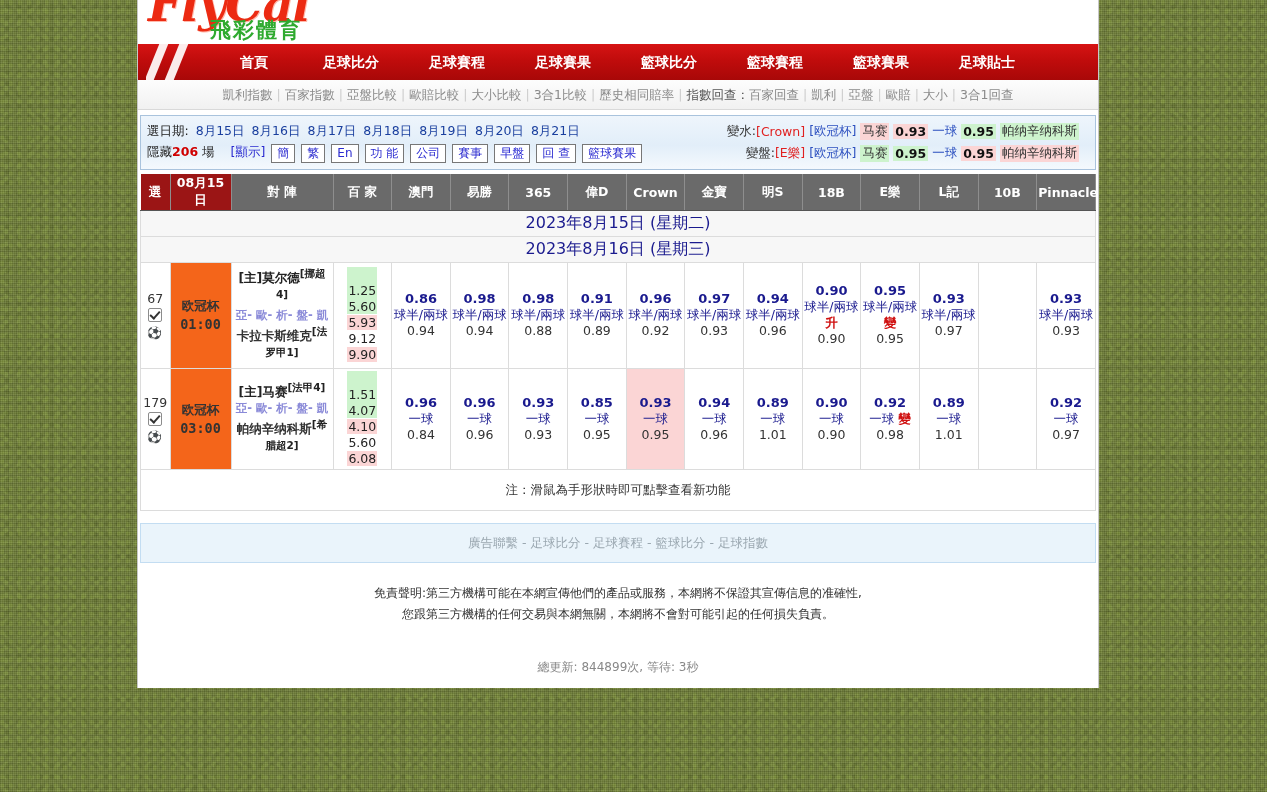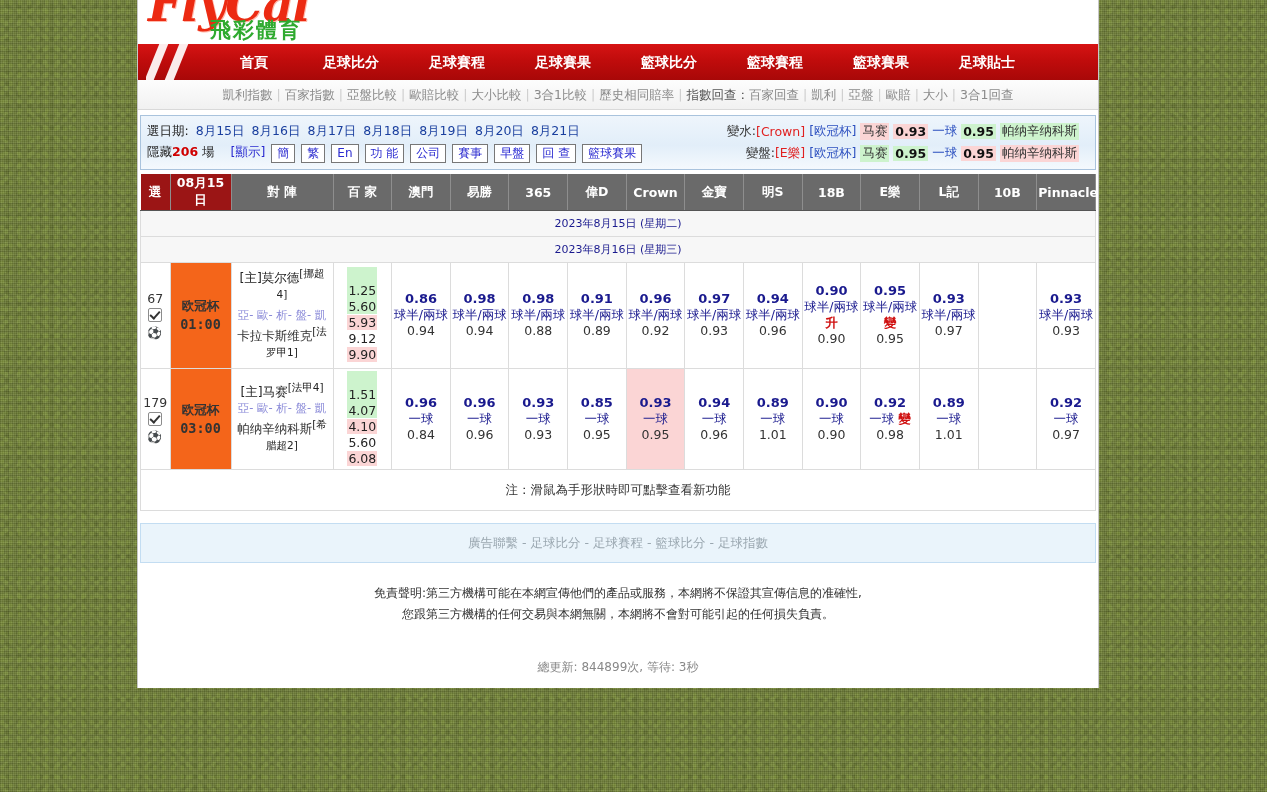--- a/index.html
+++ b/index.html
@@ -105,39 +105,39 @@
     text-align:center;
   }
   table.odds th.sel{background:#9b1515;width:27px;}
   table.odds th.date{background:#9b1515;width:58px;}
   table.odds th.vs{width:99px;}
   table.odds td{
     border:1px solid #dcdcdc;text-align:center;font-size:12.5px;color:#333;
     vertical-align:middle;
   }
   tr.daterow td{
-    background:#f7f7f7;color:#1a1a8e;height:23px;font-size:11px;text-align:center;
+    background:#f7f7f7;color:#1a1a8e;height:23px;font-size:16px;text-align:center;
   }
   td.numcell{width:27px;background:#fff;padding:5px 0;line-height:15px;}
   td.numcell .num{color:#333;font-size:12.5px;}
   td.numcell .cb{
     display:inline-block;width:12px;height:12px;border:1px solid #8c8c8c;
     background:#fff;position:relative;margin-top:2px;border-radius:2px;
   }
   td.numcell .cb:after{
     content:"";position:absolute;left:3px;top:0px;width:4px;height:8px;
     border:solid #333;border-width:0 2px 2px 0;transform:rotate(42deg);
   }
   td.numcell .ball{display:block;margin:2px auto 0 auto;font-size:12px;color:#444;line-height:12px;}
   td.league{
     width:58px;background:#f4651a;color:#fff;font-weight:bold;
     font-size:13px;line-height:19px;padding:2px 8px;
   }
   td.league .time{font-family:"DejaVu Sans Mono","Liberation Mono",monospace;font-size:13.5px;}
-  td.teams{width:99px;padding:2px 3px;line-height:16px;color:#222;font-size:12.5px;}
+  td.teams{width:99px;padding:2px 3px;line-height:16px;color:#222;font-size:12.5px;font-weight:bold;}
   td.teams .host{color:#222;}
   td.teams sup{font-size:10.5px;color:#222;}
   td.teams .links{display:block;color:#8a8ad8;font-size:11.5px;letter-spacing:0px;}
   td.teams .links a{color:#8a8ad8;text-decoration:none;}
   td.bai{width:62px;padding:2px 2px;line-height:16px;font-size:12.5px;}
   td.bai .l{color:#222;}
   td.bai .g{background:#cdf3cd;color:#222;padding:16px 1px;}
   td.bai .p{background:#fbd5d5;color:#222;padding:0 1px;}
   td.odd{padding:3px 1px;line-height:16px;}
   td.odd .top{font-weight:bold;color:#1a1a8e;font-size:13px;}

